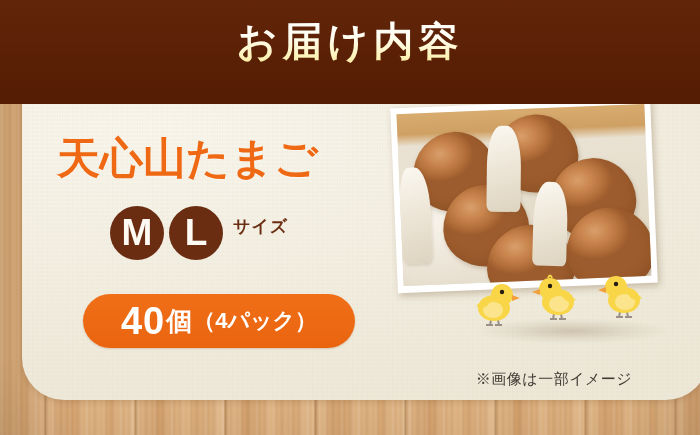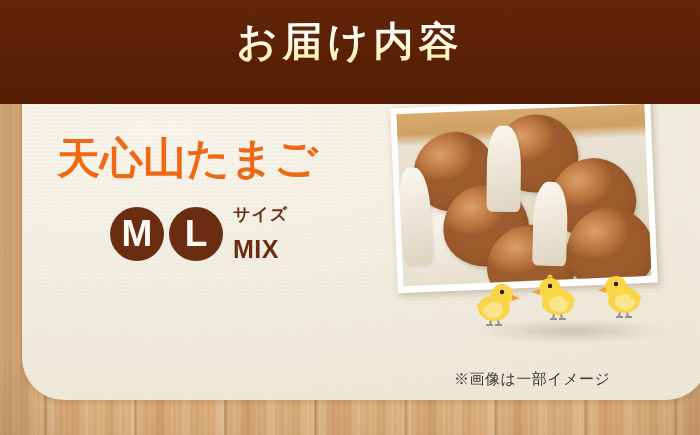--- a/index.html
+++ b/index.html
@@ -267,21 +267,21 @@
     z-index: 5;
   }
   .chick svg { display: block; width: 48px; height: 46px; }
 
   
   .disclaimer {
     position: absolute;
     left: 432px;
     top: 288px;
     width: 200px;
-    text-align: left;
+    text-align: center;
     font-size: 15px;
     color: #3c3832;
     letter-spacing: 0.5px;
     white-space: nowrap;
   }
 </style>
 </head>
 <body>
 
 <div id="stage">
@@ -295,24 +295,28 @@
 
   <div class="card">
 
     <div class="product-name">天心山たまご</div>
 
     <div class="size-row">
       <div class="size-circle">M</div>
       <div class="size-circle second">L</div>
       <div class="size-mix">
         <span class="kana">サイズ</span>
-        <span class="mix">MIX</span>
       </div>
     </div>
 
+    <div class="qty-pill">
+      <span class="num">40</span>
+      <span class="unit">個</span>
+      <span class="pack">（4パック）</span>
+    </div>
 
     <div class="photo-frame">
       <div class="photo-inner">
 
         <div class="egg" style="left:96px;  top:6px;   width:84px;  height:78px;"></div>
         <div class="egg" style="left:150px; top:52px;  width:86px;  height:80px;"></div>
 
         <div class="egg" style="left:14px;  top:20px;  width:84px;  height:80px;"></div>
         <div class="egg" style="left:42px;  top:74px;  width:86px;  height:82px;"></div>
         <div class="egg" style="left:84px;  top:116px; width:88px;  height:80px;"></div>

